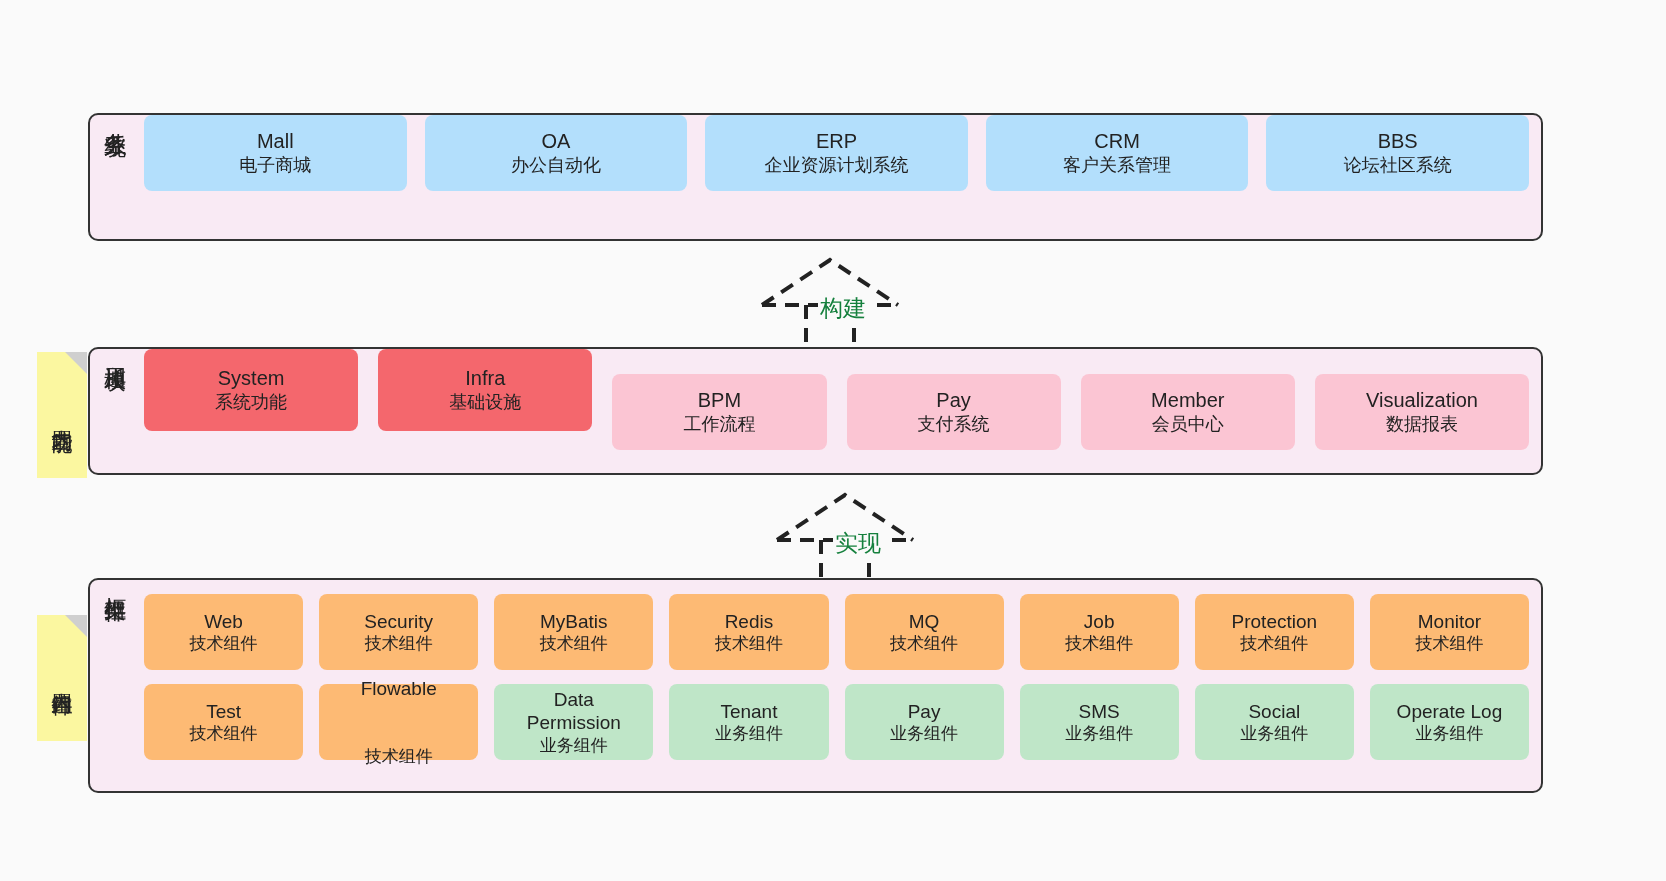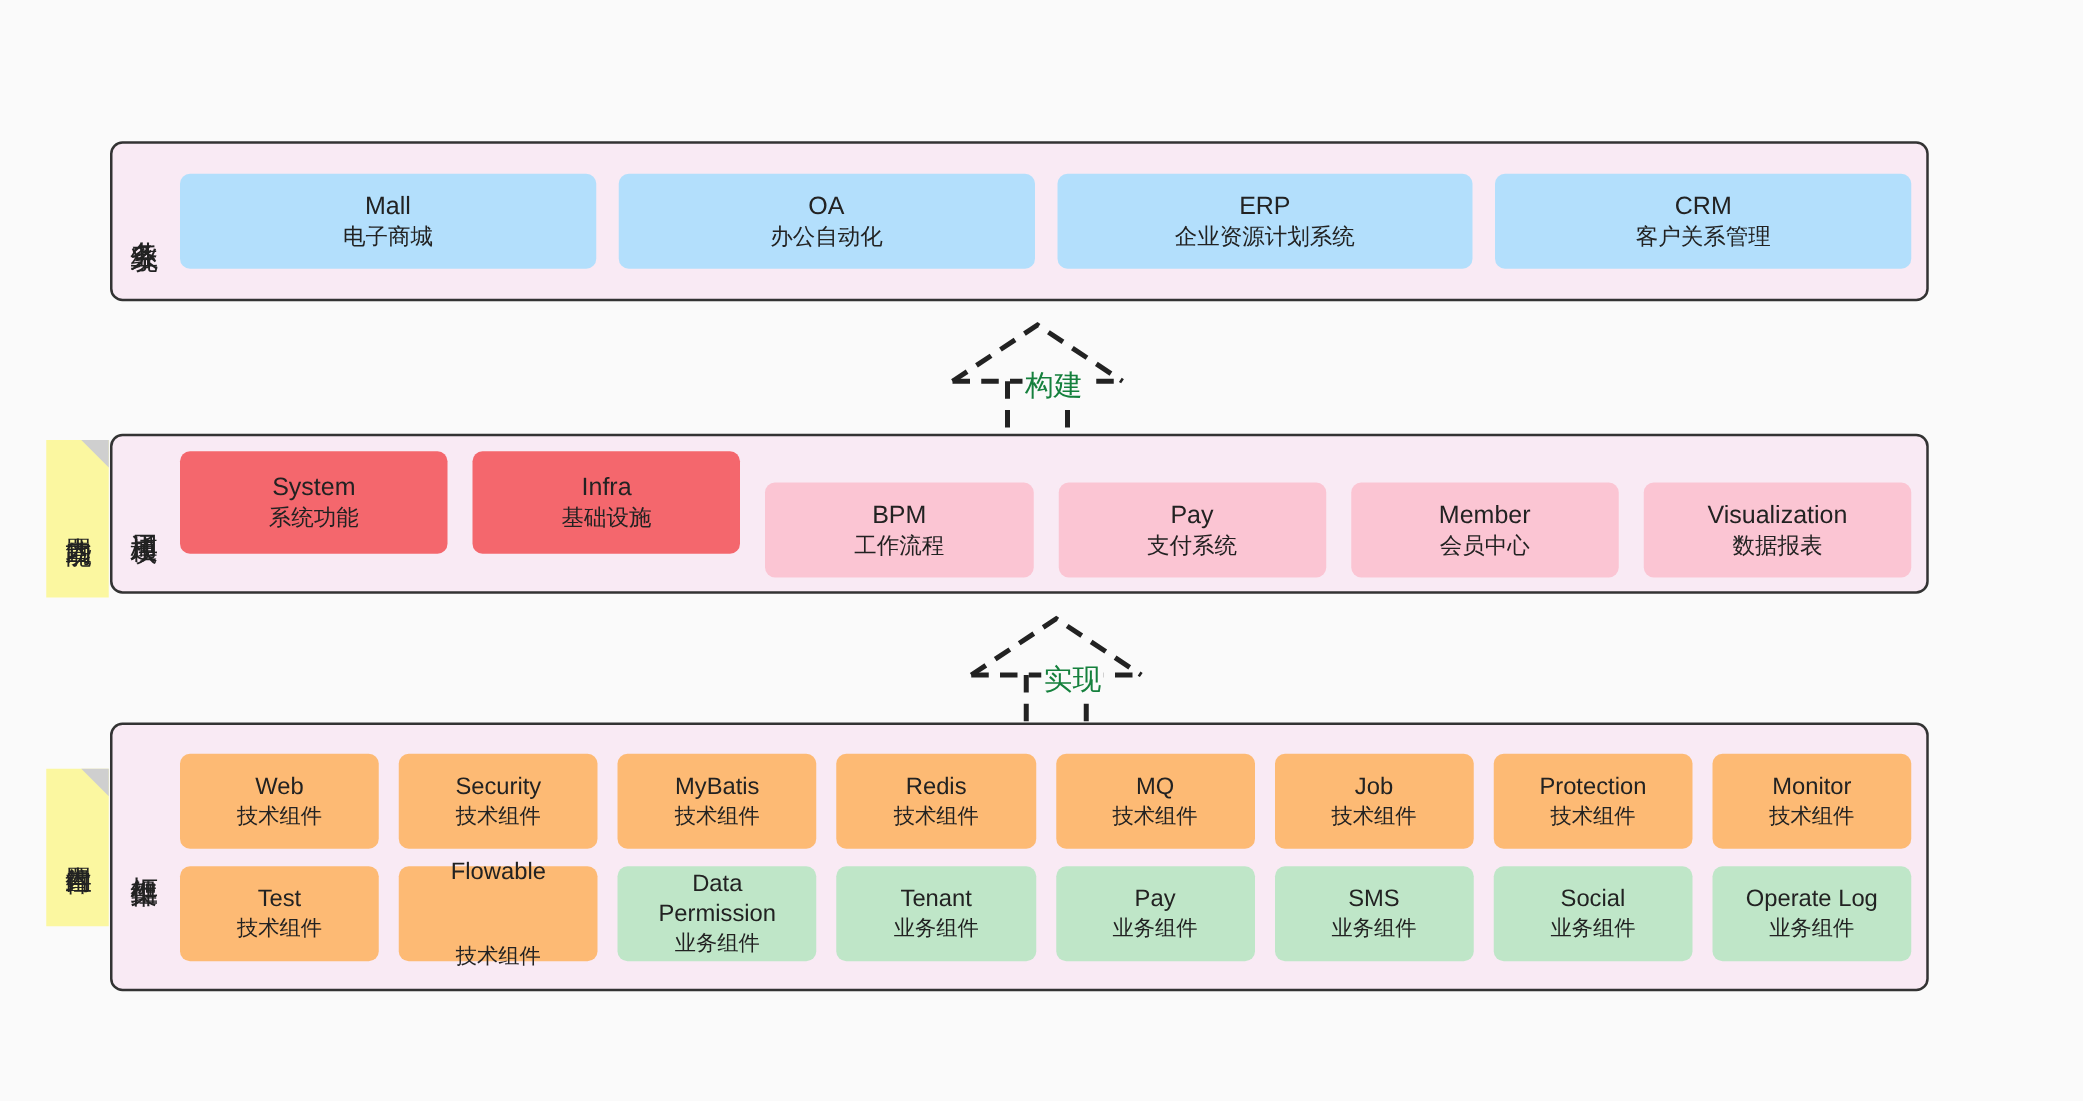--- a/index.html
+++ b/index.html
@@ -14,21 +14,21 @@
   .stage{position:absolute;left:0;top:0;width:1666px;height:881px;}
 
   
   .band{
     position:absolute;
     background:#f9eaf4;
     border:2px solid #333;
     border-radius:10px;
     box-sizing:border-box;
     display:flex;
-    align-items:center;
+    align-items:flex-start;
   }
   .band-title{
     width:50px;
     flex:0 0 50px;
     display:flex;
     align-items:center;
     justify-content:center;
     font-size:22px;
     line-height:1.12;
     letter-spacing:1px;
@@ -135,20 +135,24 @@
           <div class="l2">办公自动化</div>
         </div>
         <div class="card c-blue" style="height:76px;">
           <div class="l1">ERP</div>
           <div class="l2">企业资源计划系统</div>
         </div>
         <div class="card c-blue" style="height:76px;">
           <div class="l1">CRM</div>
           <div class="l2">客户关系管理</div>
         </div>
+        <div class="card c-blue" style="height:76px;">
+          <div class="l1">BBS</div>
+          <div class="l2">论坛社区系统</div>
+        </div>
 
       </div>
     </div>
   </div>
 
   <div class="uml-arrow" style="left:760px;top:255px;width:140px;height:90px;">
     <svg width="140" height="90" viewBox="0 0 140 90">
       <path d="M2 50 L70 5 L138 50" fill="none" stroke="#222" stroke-width="4" stroke-dasharray="14,9" stroke-linecap="butt"></path>
       <path d="M2 50 L138 50" fill="none" stroke="#222" stroke-width="4" stroke-dasharray="14,9"></path>
       <path d="M46 50 L46 90" fill="none" stroke="#222" stroke-width="4" stroke-dasharray="14,9"></path>

